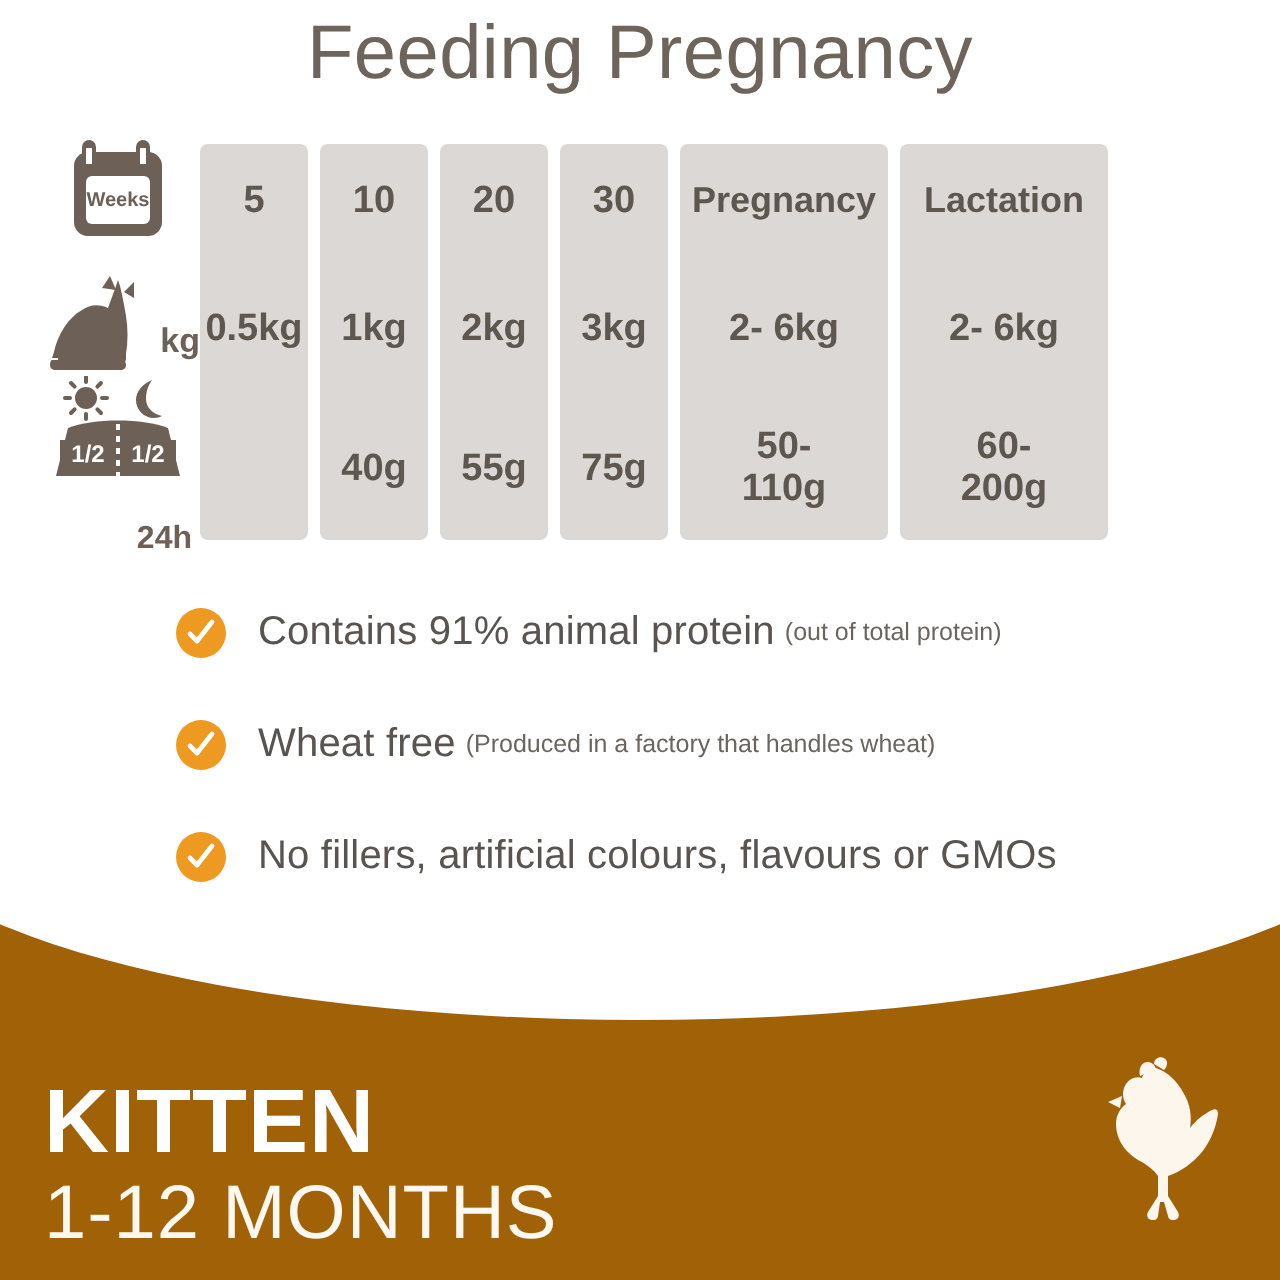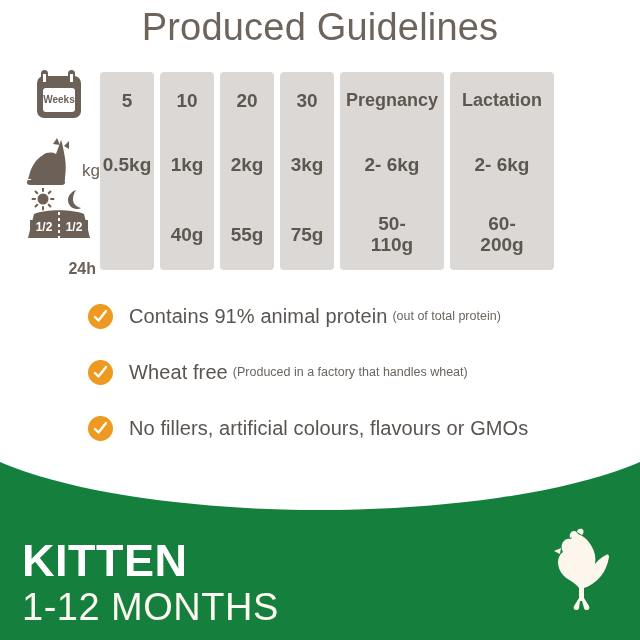--- a/index.html
+++ b/index.html
@@ -50,21 +50,21 @@
     display: flex;
     align-items: center;
     justify-content: flex-end;
     color: #6d6057;
   }
   .icon-cell.cal   { top: -4px;  height: 60px; justify-content: center; }
   .icon-cell.cat   { top: 66px;  height: 56px; }
   .icon-cell.bowl  { top: 126px; height: 74px; justify-content: center; }
   .kg-label {
     font-size: 17px;
-    font-weight: normal;
+    font-weight: bold;
     color: #6d6057;
     margin-left: 4px;
     margin-top: 14px;
   }
   .bowl-stack {
     display: flex;
     flex-direction: column;
     align-items: flex-end;
   }
   .h24 {
@@ -142,21 +142,21 @@
     font-weight: 400;
   }
 
   
   .banner {
     position: absolute;
     left: 0;
     top: 452px;
     width: 640px;
     height: 188px;
-    background: #15803d;
+    background: #a16207;
     overflow: hidden;
   }
   .banner-curve {
     position: absolute;
     left: -60px;
     top: -150px;
     width: 760px;
     height: 208px;
     background: #ffffff;
     border-radius: 50%;
@@ -183,21 +183,21 @@
   }
   .chicken-icon {
     position: absolute;
     right: 24px;
     top: 76px;
   }
 </style>
 </head>
 <body>
 
-<div class="page-title">Produced Guidelines</div>
+<div class="page-title">Feeding Pregnancy</div>
 
 <div class="table-wrap">
 
   <div class="row-icons">
 
     <div class="icon-cell cal">
       <span>
         <svg width="48" height="52" viewBox="0 0 48 52">
           <rect x="6" y="2" width="7" height="14" rx="3.5" fill="#6d6057"></rect>
           <rect x="33" y="2" width="7" height="14" rx="3.5" fill="#6d6057"></rect>

